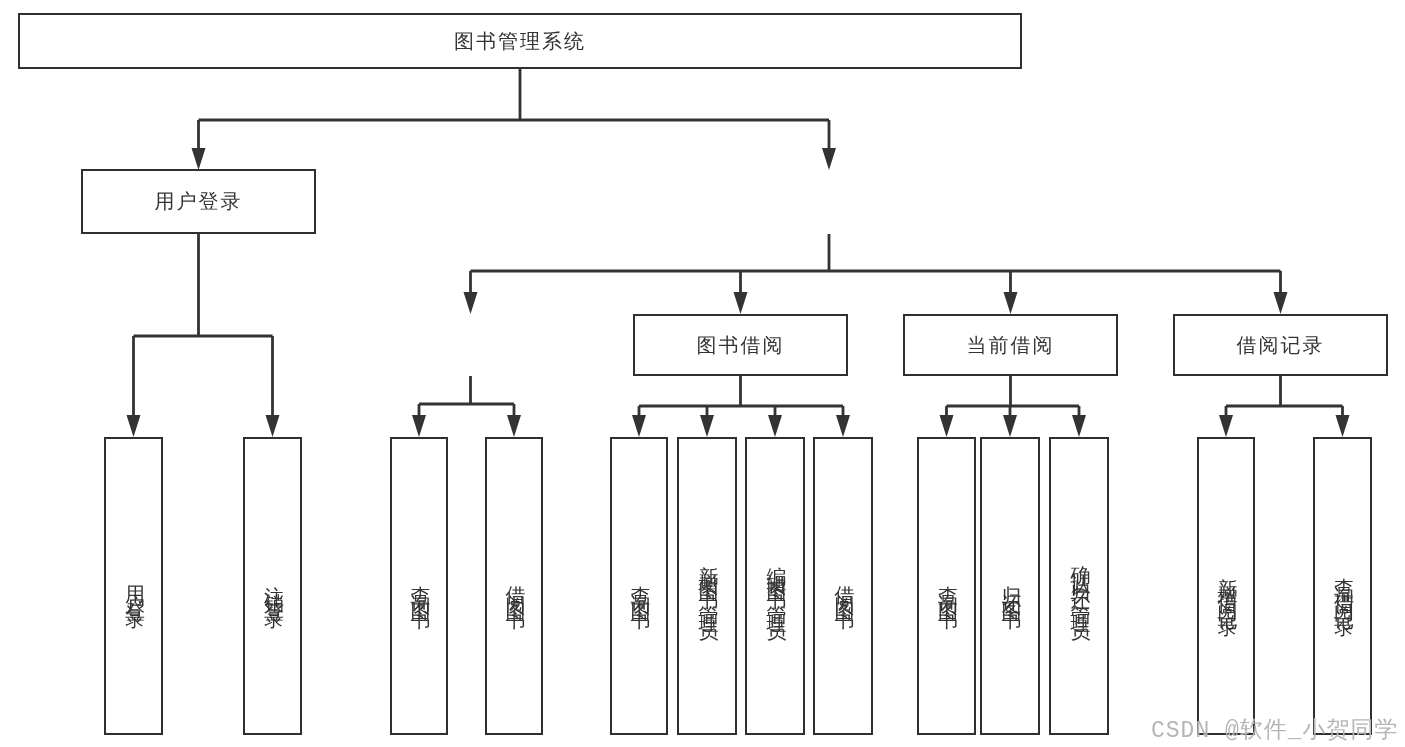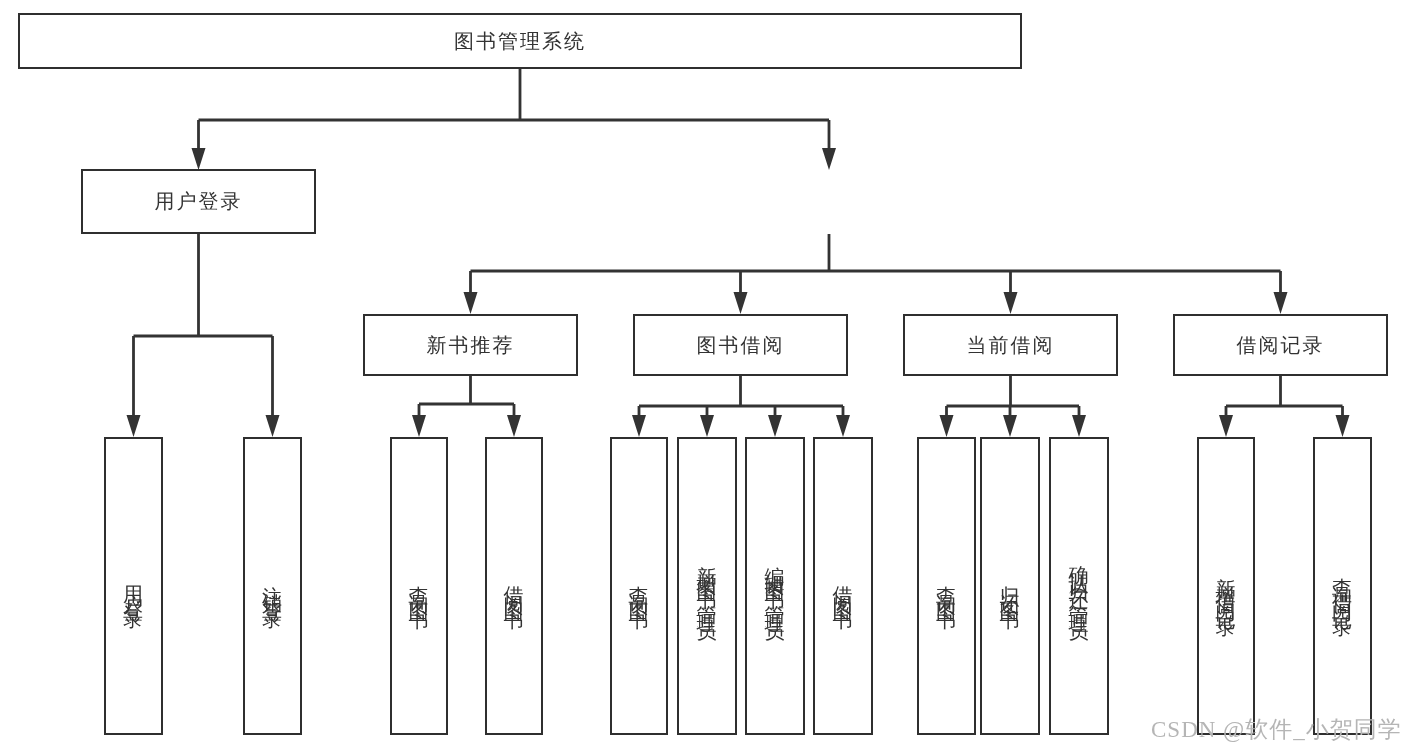--- a/index.html
+++ b/index.html
@@ -1,20 +1,20 @@
 <!DOCTYPE html>
 <html><head>
 <meta charset="utf-8">
 <style>
   html,body { margin:0; padding:0; background:#ffffff; }
   .canvas {
     position:relative;
     width:1405px; height:747px;
     background:#ffffff;
-    font-family:Liberation Serif, serif;
+    font-family:Liberation Mono, monospace;
     color:#333333;
     overflow:hidden;
     border-radius:19px;
   }
   svg.connectors { position:absolute; left:0; top:0; width:1405px; height:747px; }
   .hbox {
     position:absolute;
     box-sizing:border-box;
     border:2.5px solid #2f2f2f;
     background:#ffffff;
@@ -72,23 +72,20 @@
   </svg>
 
   <div class="hbox" style="left:18px; top:13px; width:1004px; height:56px;">
     <span>图书管理系统</span>
   </div>
 
   <div class="hbox" style="left:81px; top:169px; width:235px; height:65px;">
     <span>用户登录</span>
   </div>
 
-  <div class="hbox" style="left:363px; top:314px; width:215px; height:62px;">
-    <span>新书推荐</span>
-  </div>
   <div class="hbox" style="left:633px; top:314px; width:215px; height:62px;">
     <span>图书借阅</span>
   </div>
   <div class="hbox" style="left:903px; top:314px; width:215px; height:62px;">
     <span>当前借阅</span>
   </div>
   <div class="hbox" style="left:1173px; top:314px; width:215px; height:62px;">
     <span>借阅记录</span>
   </div>
 

